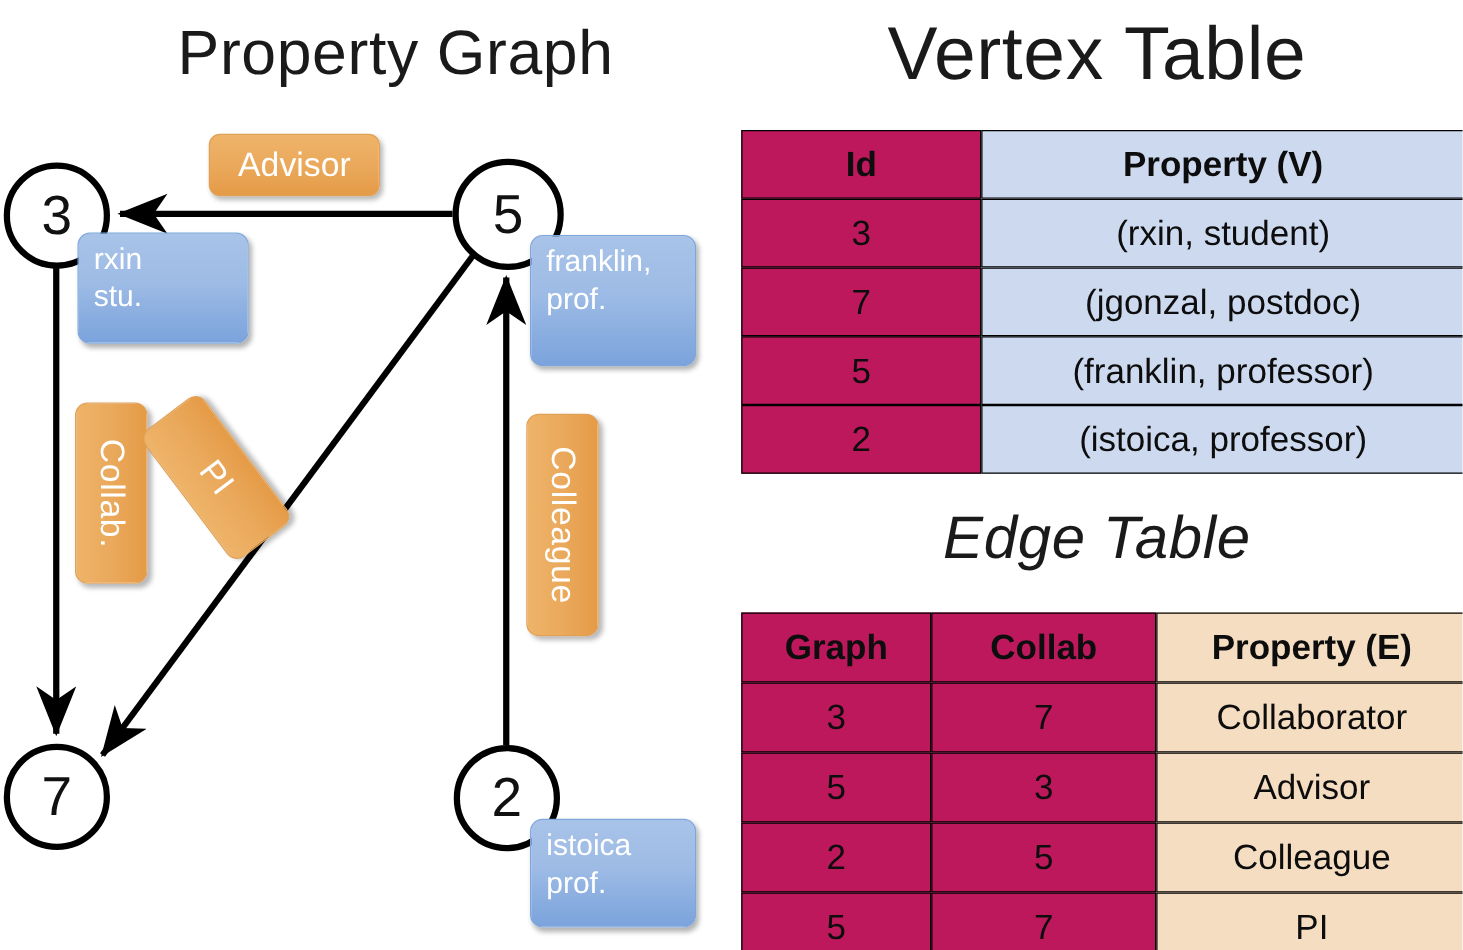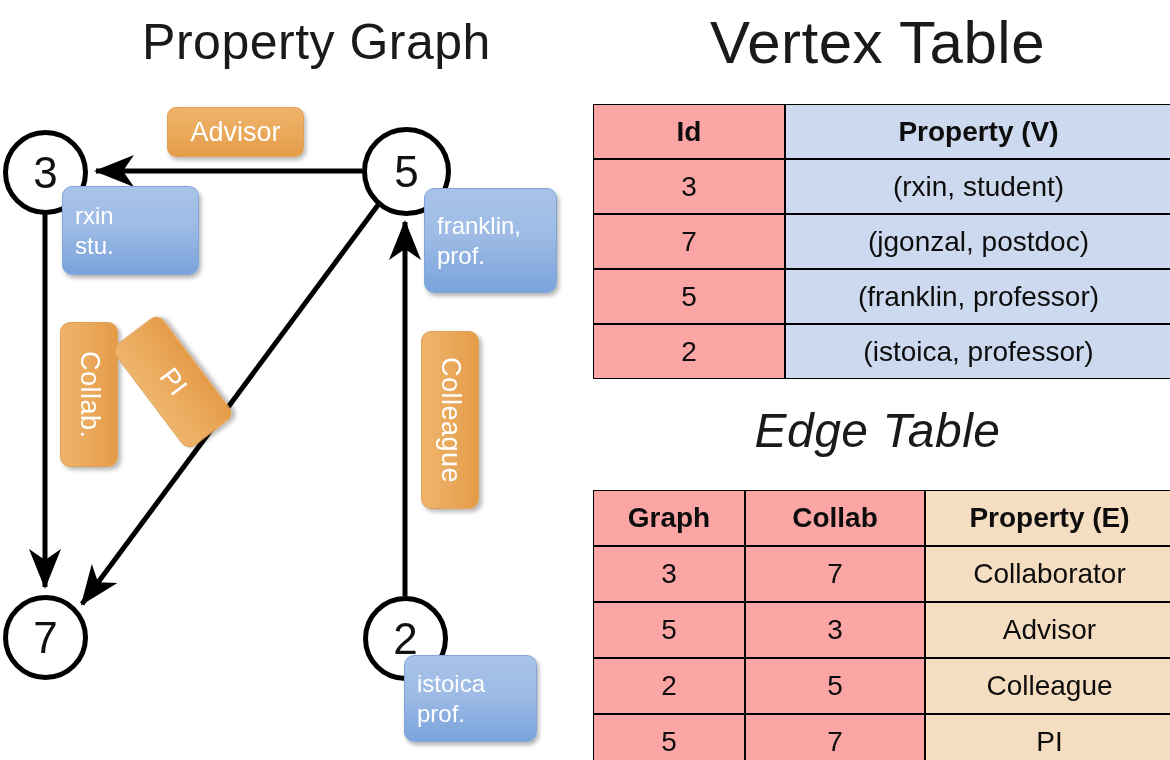--- a/index.html
+++ b/index.html
@@ -72,24 +72,23 @@
     z-index: 5;
   }
 
   .prop-box {
     position: absolute;
     box-sizing: border-box;
     border-radius: 10px;
     color: #ffffff;
     display: flex;
     flex-direction: column;
-    justify-content: center;
     font-size: 24px;
     line-height: 30px;
-    padding: 18px 12px;
+    padding: 6px 12px;
     z-index: 7;
   }
   .prop-box.blue {
     background: linear-gradient(to bottom, #a9c3e8 0%, #9dbbe5 45%, #7ba3dc 100%);
     border: 1px solid #7ea6da;
     box-shadow: 2px 3px 4px rgba(0,0,0,0.30);
   }
   .prop-box .line { white-space: nowrap; }
 
   
@@ -152,21 +151,21 @@
     font-family: "Liberation Sans", sans-serif;
     font-weight: 300;
     font-size: 28px;
     color: #0d0d0d;
     padding: 0;
   }
   .data-table th {
     font-weight: 700;
     font-size: 28px;
   }
-  .cell-plain { background: #fca5a5; }
+  .cell-plain { background: #be185d; }
   .cell-blue  { background: #ccd9ee; }
   .cell-orange{ background: #f5ddc2; }
 
   #vertex-table { left: 593px; top: 104px; width: 575px; }
   #vertex-table .col-id   { width: 190px; height: 53px; }
   #vertex-table .col-prop { width: 385px; height: 53px; }
 
   #edge-table { left: 593px; top: 490px; width: 575px; }
   #edge-table .col-src  { width: 150px; height: 54px; }
   #edge-table .col-dst  { width: 178px; height: 54px; }
@@ -209,21 +208,21 @@
   </div>
 
   <div class="prop-box blue" style="left:62px; top:186px; width:137px; height:89px;">
     <span class="line">rxin</span>
     <span class="line">stu.</span>
   </div>
   <div class="prop-box blue" style="left:424px; top:188px; width:133px; height:105px;">
     <span class="line">franklin,</span>
     <span class="line">prof.</span>
   </div>
-  <div class="prop-box blue" style="left:404px; top:655px; width:133px; height:87px;">
+  <div class="prop-box blue" style="left:424px; top:655px; width:133px; height:87px;">
     <span class="line">istoica</span>
     <span class="line">prof.</span>
   </div>
 
   <div class="edge-label-h" style="left:167px; top:107px; width:137px; height:50px;">Advisor</div>
 
   <div class="edge-label-v" style="left:60px; top:322px; width:58px; height:145px;">
     <span>Collab.</span>
   </div>
 

